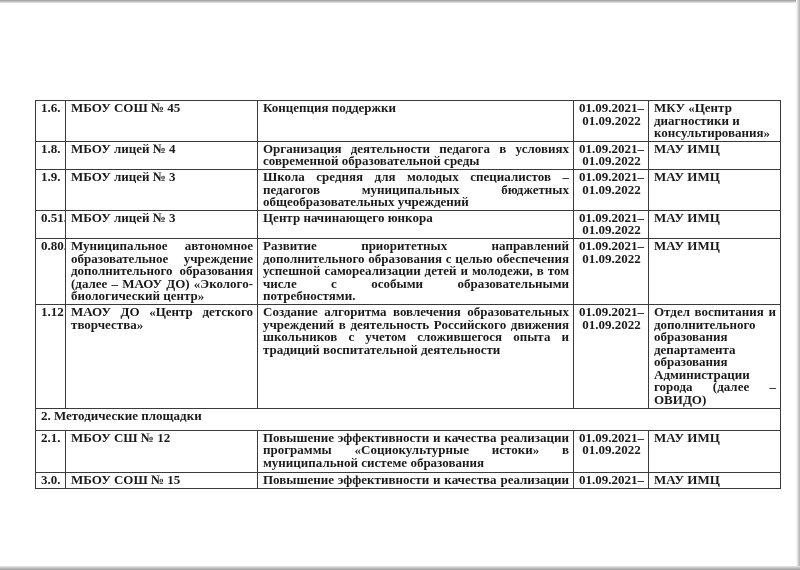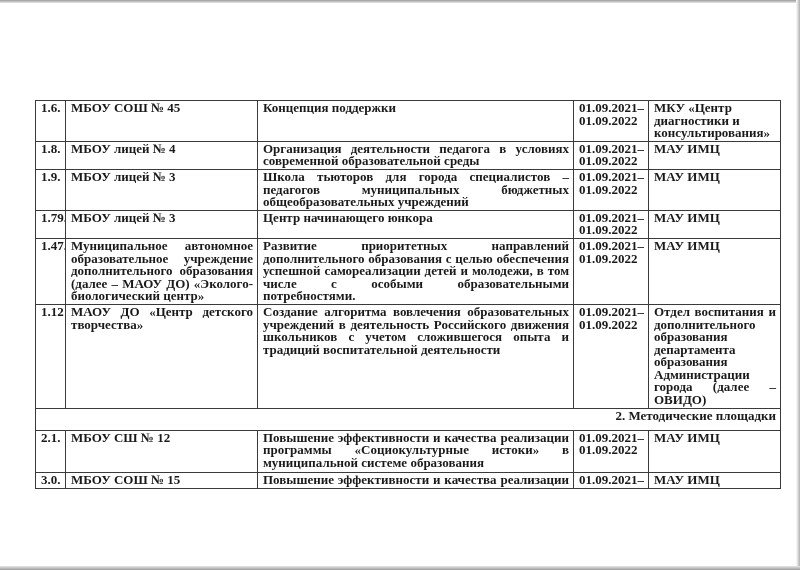--- a/index.html
+++ b/index.html
@@ -37,23 +37,23 @@
     padding: 1px 4px 1px 5px;
     overflow: hidden;
   }
   col.c-num { width: 30px; }
   col.c-org { width: 192px; }
   col.c-topic { width: 316px; }
   col.c-period { width: 75px; }
   col.c-resp { width: 132px; }
   td.num { padding-left: 3px; }
   td.just { text-align: justify; text-align-last: left; }
-  td.period { }
+  td.period { text-align: center; }
   td.section {
-    text-align: right; padding: 4px 0 6px 0;
+    text-align: left; padding: 4px 0 6px 0;
   }
 </style>
 </head>
 <body>
 
 <div class="scan-edge-top"></div>
 <div class="scan-edge-right"></div>
 <div class="scan-edge-bottom"></div>
 
 <table class="plan">
@@ -75,33 +75,33 @@
     <tr style="height:27px">
       <td class="num">1.8.</td>
       <td class="just">МБОУ лицей № 4</td>
       <td class="just">Организация деятельности педагога в условиях современной образовательной среды</td>
       <td class="period"><span>01.09.2021–</span><br><span>01.09.2022</span></td>
       <td>МАУ ИМЦ</td>
     </tr>
     <tr style="height:40px">
       <td class="num">1.9.</td>
       <td class="just">МБОУ лицей № 3</td>
-      <td class="just">Школа тьюторов для города специалистов – педагогов муниципальных бюджетных общеобразовательных учреждений</td>
+      <td class="just">Школа средняя для молодых специалистов – педагогов муниципальных бюджетных общеобразовательных учреждений</td>
       <td class="period"><span>01.09.2021–</span><br><span>01.09.2022</span></td>
       <td>МАУ ИМЦ</td>
     </tr>
     <tr style="height:27px">
-      <td class="num">1.79.</td>
+      <td class="num">0.51.</td>
       <td class="just">МБОУ лицей № 3</td>
       <td class="just">Центр начинающего юнкора</td>
       <td class="period"><span>01.09.2021–</span><br><span>01.09.2022</span></td>
       <td>МАУ ИМЦ</td>
     </tr>
     <tr style="height:65px">
-      <td class="num">1.47.</td>
+      <td class="num">0.80.</td>
       <td class="just">Муниципальное автономное образовательное учреждение дополнительного образования (далее – МАОУ ДО) «Эколого-биологический центр»</td>
       <td class="just">Развитие приоритетных направлений дополнительного образования с целью обеспечения успешной самореализации детей и молодежи, в том числе с особыми образовательными потребностями.</td>
       <td class="period"><span>01.09.2021–</span><br><span>01.09.2022</span></td>
       <td>МАУ ИМЦ</td>
     </tr>
     <tr style="height:93px">
       <td class="num">1.12</td>
       <td class="just">МАОУ ДО «Центр детского творчества»</td>
       <td class="just">Создание алгоритма вовлечения образовательных учреждений в деятельность Российского движения школьников с учетом сложившегося опыта и традиций воспитательной деятельности</td>
       <td class="period"><span>01.09.2021–</span><br><span>01.09.2022</span></td>

